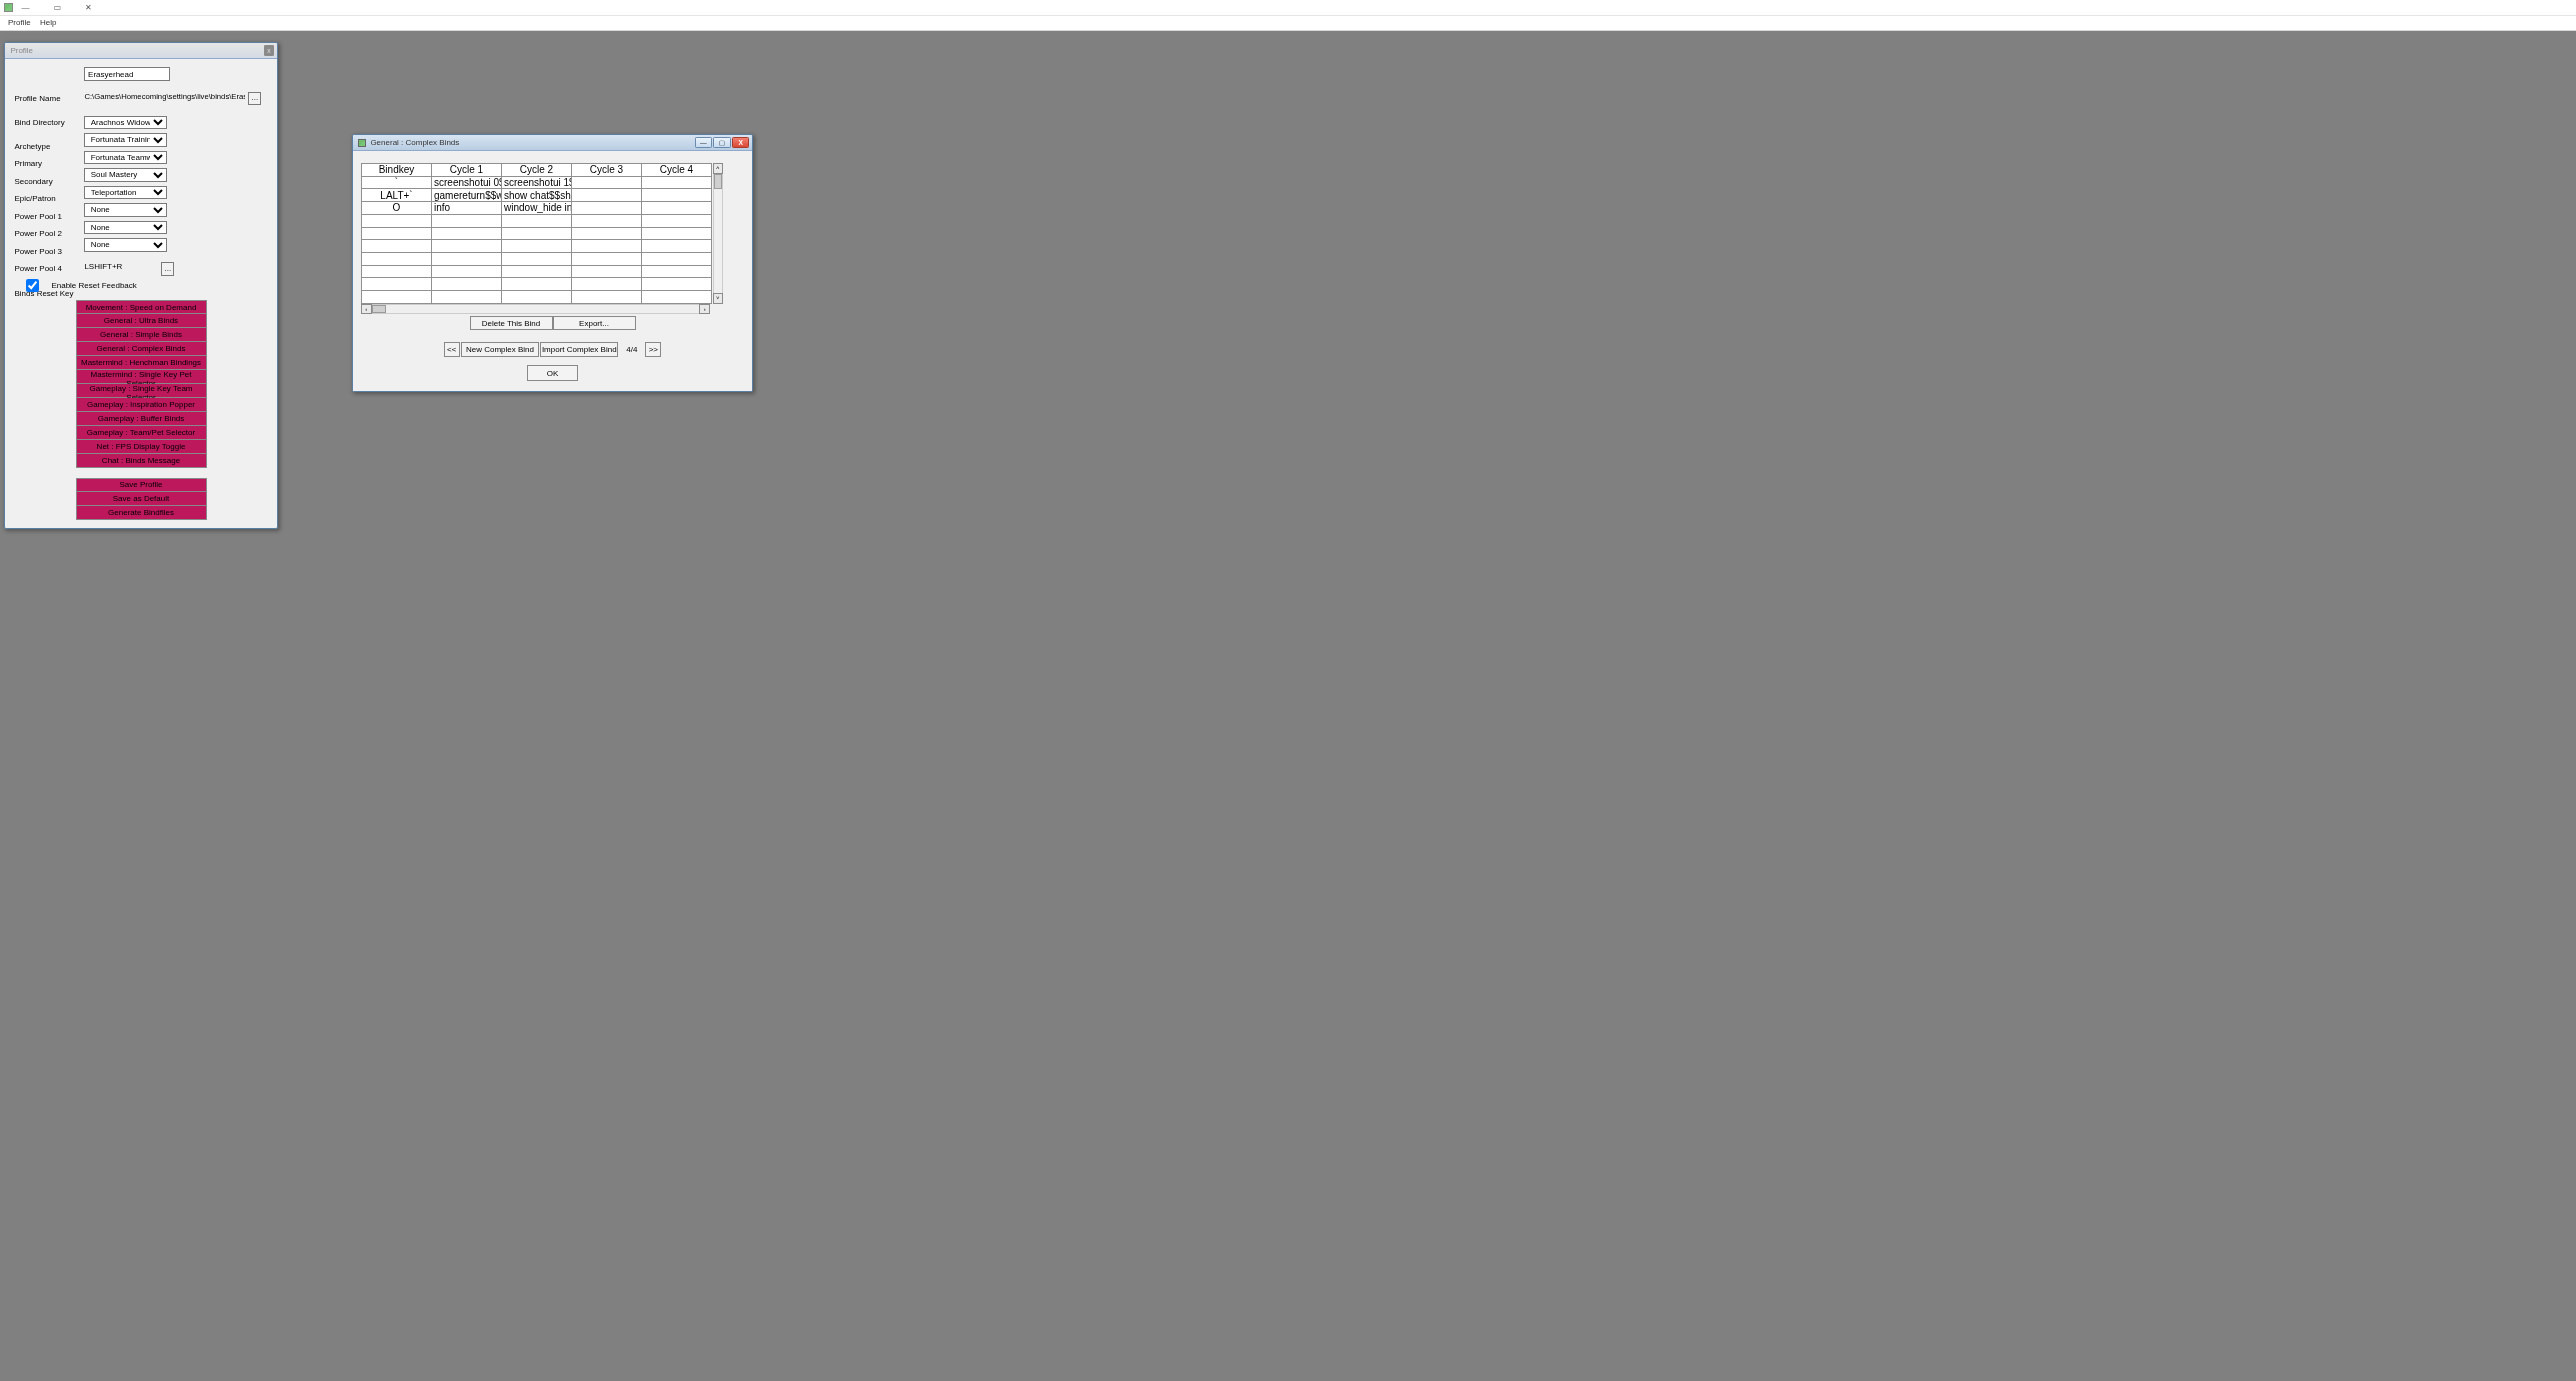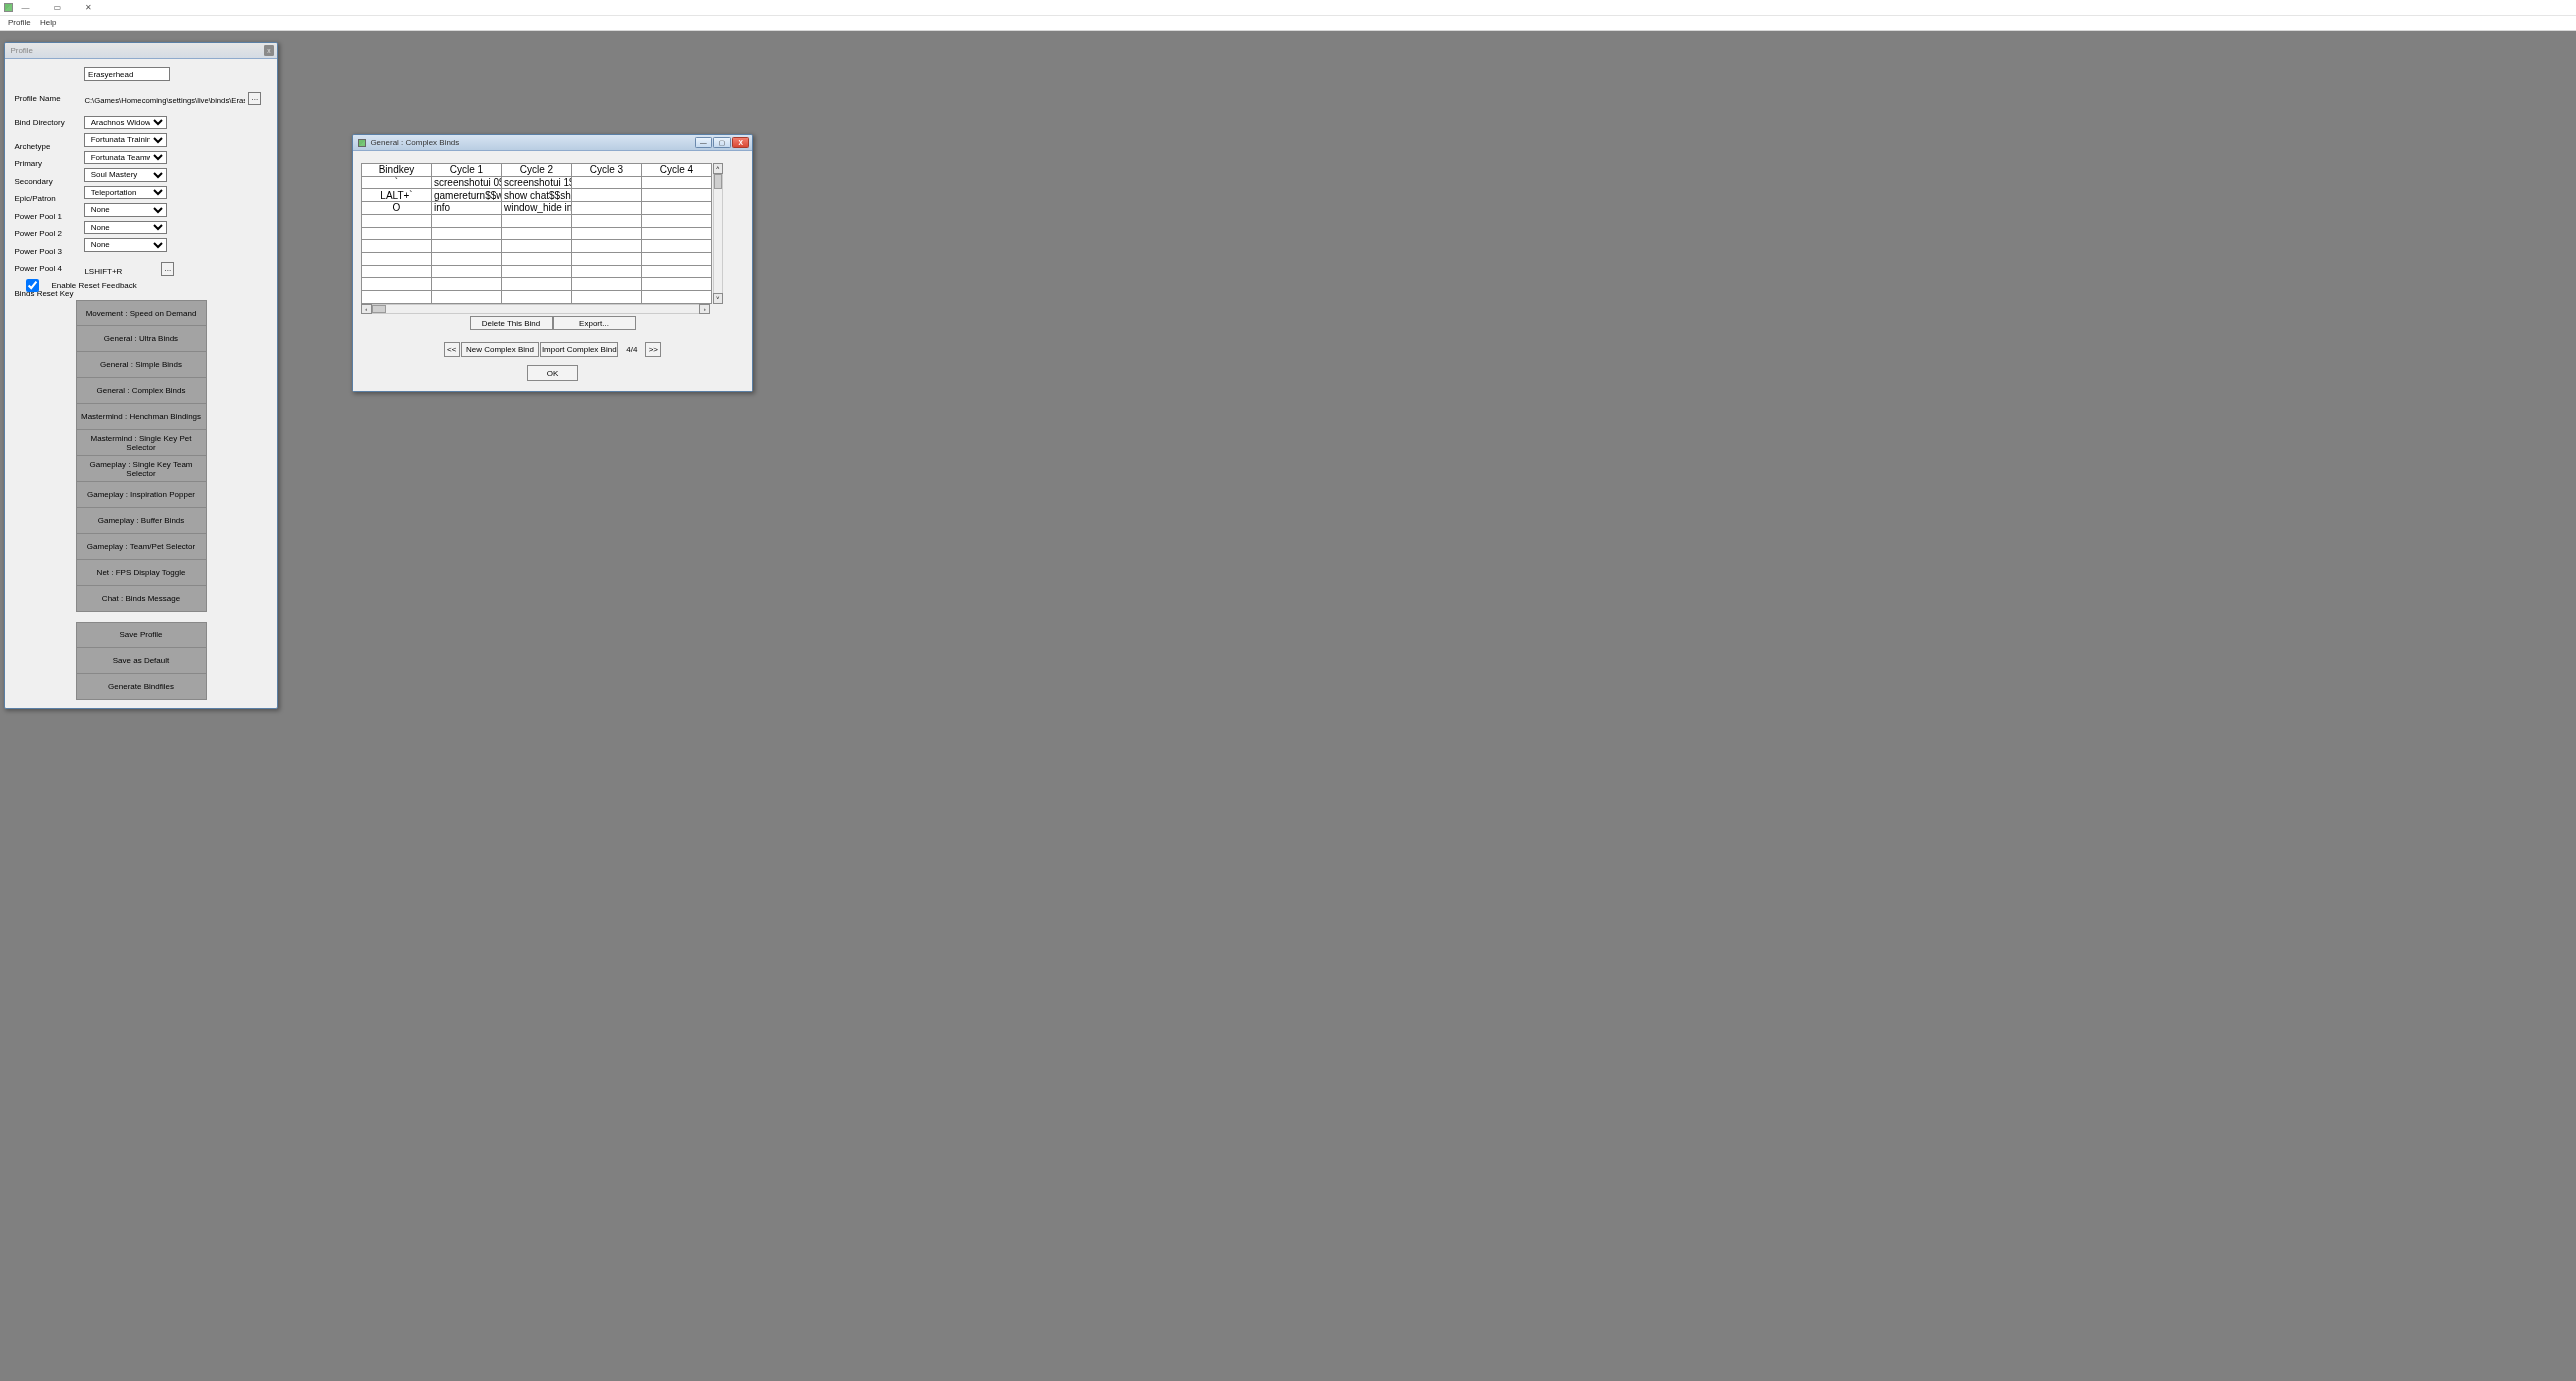--- a/index.html
+++ b/index.html
@@ -99,21 +99,21 @@
 
   
   .profile-window { top: 10.7px; left: 4px; width: 274px; }
   .form-row {
     display: flex;
     align-items: center;
     margin-bottom: 2.7px;
     height: 14.8px;
   }
   .form-row .lbl { width: 70px; margin-top: 48px; }
-  .form-row .val { flex: 1; display:flex; align-items:flex-end; gap:2.7px; }
+  .form-row .val { flex: 1; display:flex; align-items:flex-start; gap:2.7px; }
   input[type=text].txt {
     height: 13.4px;
     border: 0.7px solid #7a7a7a;
     padding: 0 2.7px;
     font: inherit;
     background: #fff;
   }
   .txt.name { width: 86px; }
   select.sel {
     height: 13.4px;
@@ -130,23 +130,23 @@
     font: inherit;
     line-height: 8px;
     cursor: default;
   }
   .path-txt { font-size: 7.7px; white-space: nowrap; overflow: hidden; text-overflow: clip; max-width: 161px; display:inline-block;}
   .spacer { height: 6.7px; }
   .chk-row { display:flex; align-items:center; gap:12px; height:13.4px;margin-left:12px; }
 
   .btn-stack { margin-top: 8px; display:flex; flex-direction:column; }
   .btn-stack button, .btn-stack2 button {
-    height: 26px;
+    height: 14px;
     border: 0.7px solid #888;
-    background: #a3a3a3;
+    background: #be185d;
     font: inherit;
     cursor: default;
   }
   .btn-stack button { width: 131px; margin: 0 auto; }
   .btn-stack button + button { border-top: none; }
   .btn-stack2 { margin-top: 9.4px; display:flex; flex-direction:column;}
   .btn-stack2 button { width: 131px; margin: 0 auto;}
   .btn-stack2 button + button { border-top: none; }
 
   

